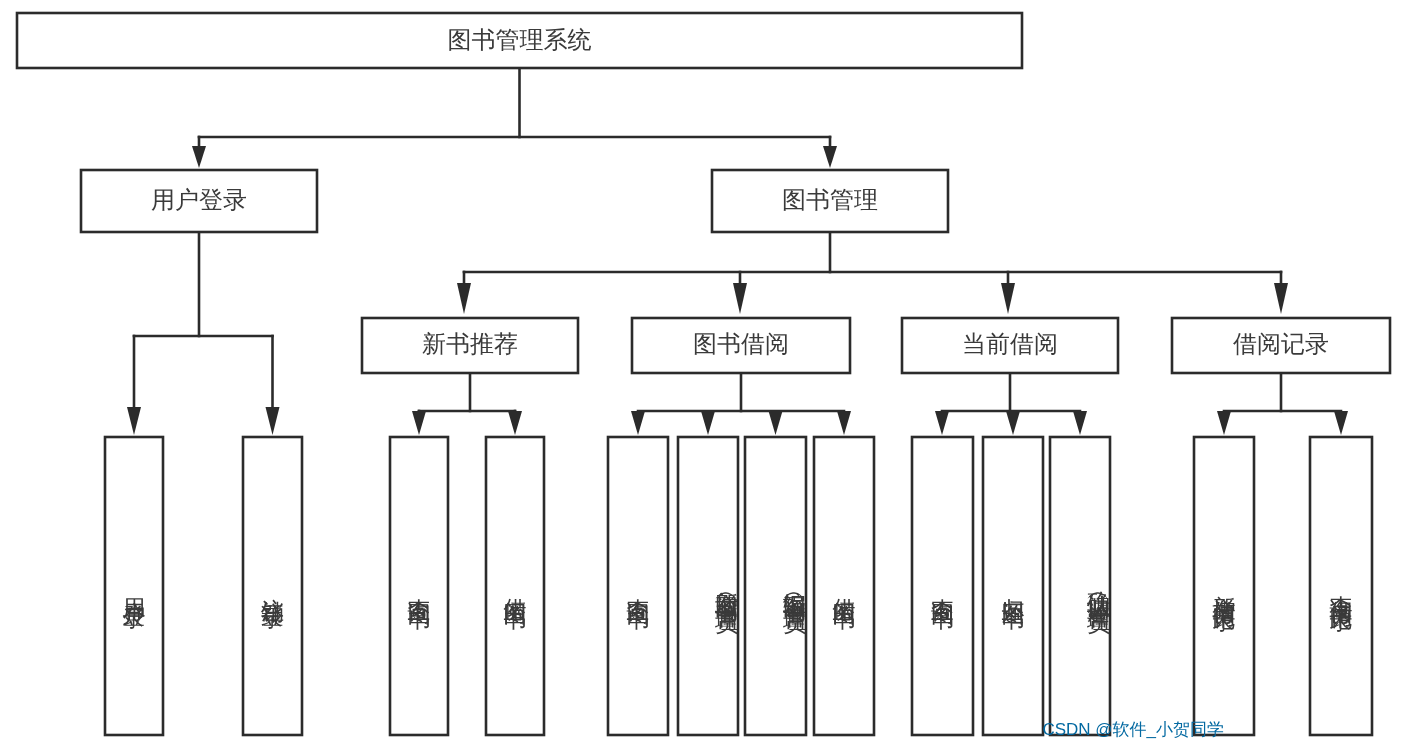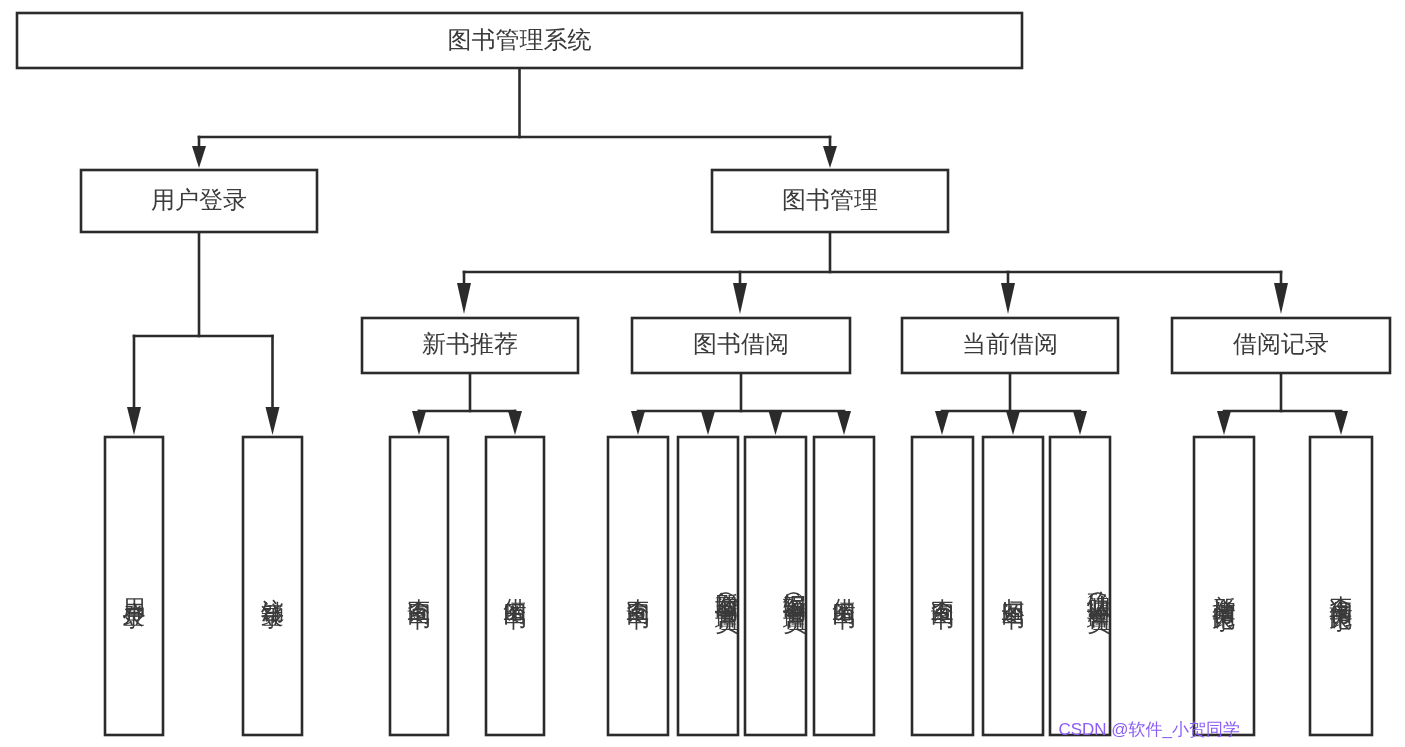--- a/index.html
+++ b/index.html
@@ -57,23 +57,23 @@
     font-family: "Liberation Sans", "DejaVu Sans", sans-serif;
     font-size: 23px;
     letter-spacing: 3px;
     line-height: 1;
     white-space: nowrap;
     text-align: center;
     pointer-events: none;
   }
   .watermark {
     position: absolute;
-    right: 8px;
+    right: 24px;
     bottom: 6px;
-    color: #8b5cf6;
+    color: #0369a1;
     font-size: 17px;
     font-family: "Liberation Sans", "DejaVu Sans", sans-serif;
     white-space: nowrap;
   }
 </style>
 </head>
 <body>
 
 <div id="diagram-root">
 

